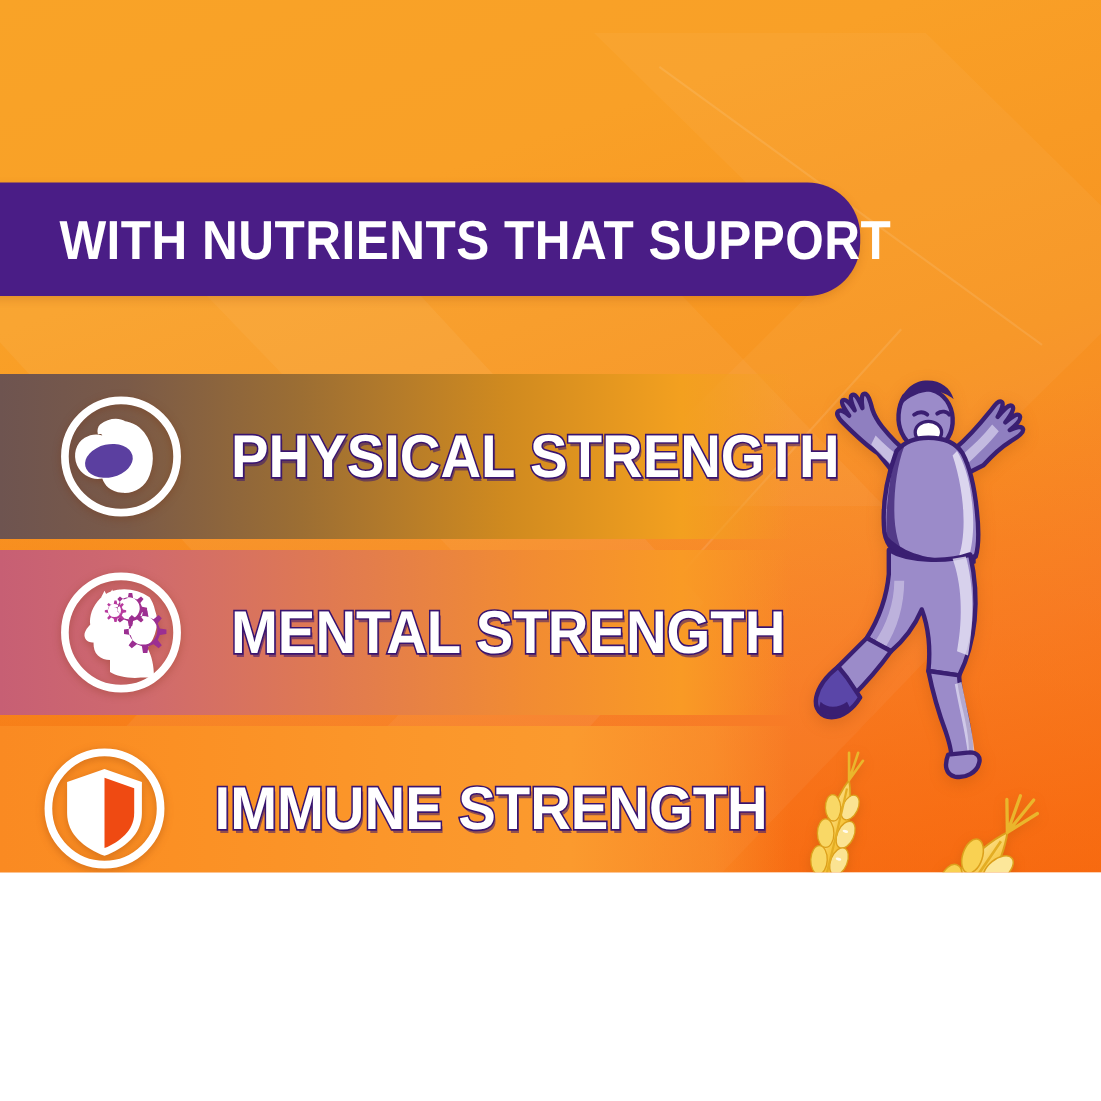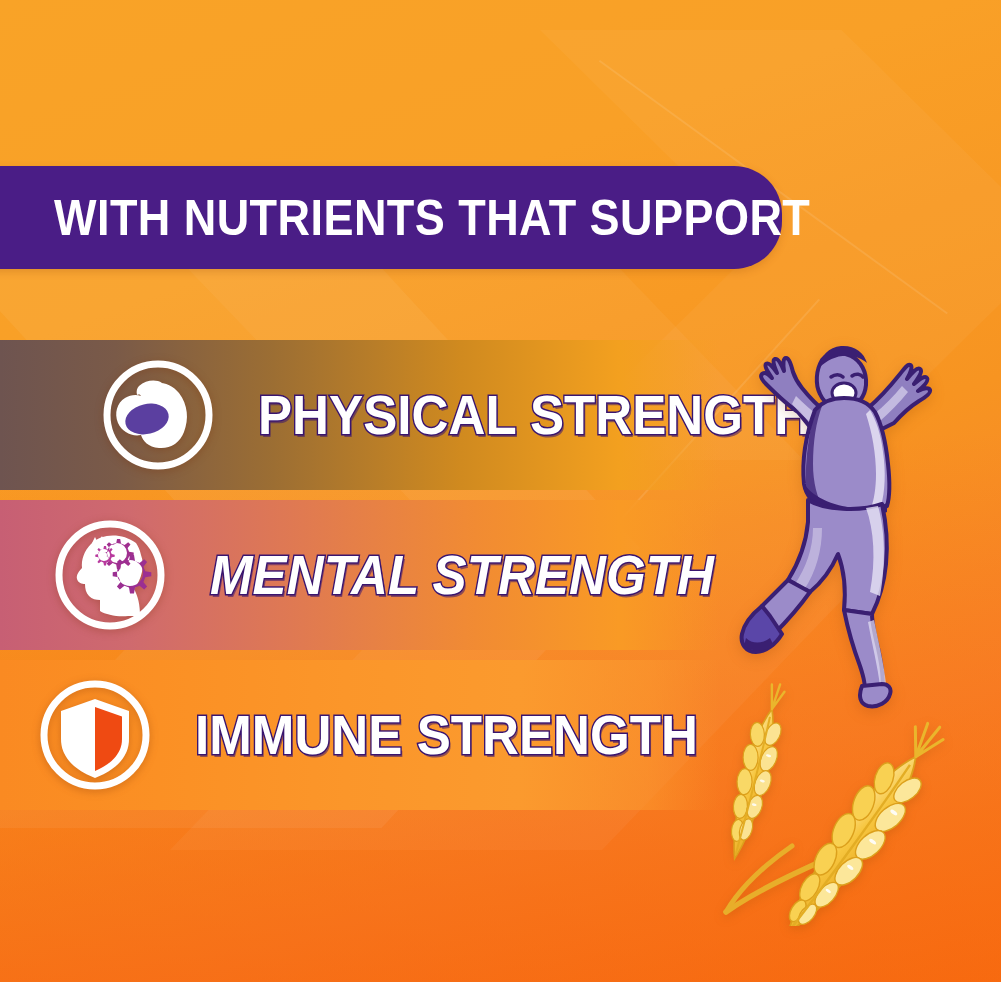--- a/index.html
+++ b/index.html
@@ -5,21 +5,21 @@
   * { margin:0; padding:0; box-sizing:border-box; }
   html, body {
     width:1001px; height:1001px;
     font-family:"Liberation Sans", sans-serif;
     overflow:hidden;
   }
 
   
   #poster{
     position:relative;
-    width:1001px; height:982px;
+    width:1001px; height:793px;
     background:
       linear-gradient(160deg,#f9a327 0%, #f9a027 26%, #f79421 55%, #f8822a 78%, #f97316 100%);
     overflow:hidden;
   }
 
   
   .bg-warm{
     position:absolute; left:0; right:0; bottom:0; height:56%;
     background:linear-gradient(180deg, rgba(247,120,20,0) 0%, rgba(247,108,16,.40) 60%, rgba(246,100,12,.62) 100%);
     pointer-events:none;
@@ -77,22 +77,22 @@
     position:absolute;
     left:0;
     width:720px;
     display:flex;
     align-items:center;
   }
   .row .band{
     position:absolute; inset:0;
     pointer-events:none;
   }
-  #row0{ top:340px; height:150px;padding-left:48px; }
-  #row1{ top:500px; height:150px;font-style:italic; }
+  #row0{ top:340px; height:150px; }
+  #row1{ top:500px; height:150px; }
   #row2{ top:660px; height:150px;justify-content:center; }
 
   #row0 .band{ background:linear-gradient(90deg,#6e5450 0%, #7a5a48 16%, #9c6e33 38%, #d08a1f 64%, #f3a01f 86%, rgba(249,163,39,0) 100%); }
   #row1 .band{ background:linear-gradient(90deg,#c75f74 0%, #cf6a6e 18%, #e07a51 42%, #f18b33 66%, #f99a25 86%, rgba(250,157,33,0) 100%); }
   #row2 .band{ background:linear-gradient(90deg,#fa8a22 0%, #fb9024 22%, #fb962a 48%, #fb9a2e 72%, rgba(251,154,46,.55) 90%, rgba(251,154,46,0) 100%); }
 
   
   .icon-wrap{
     position:relative;
     width:124px; height:124px;

